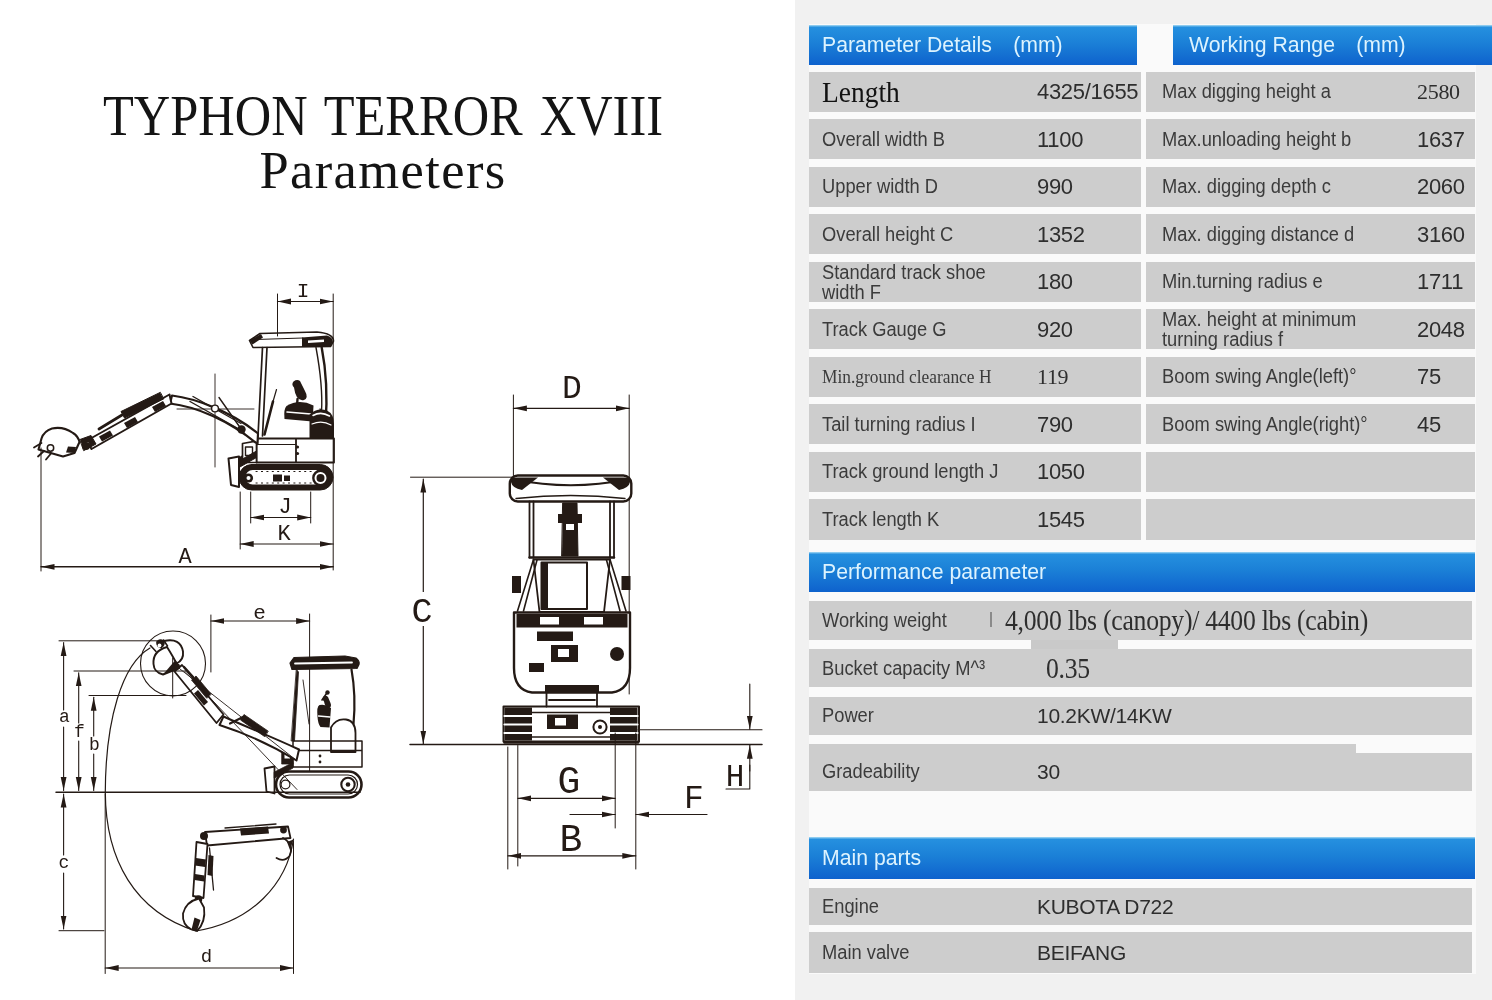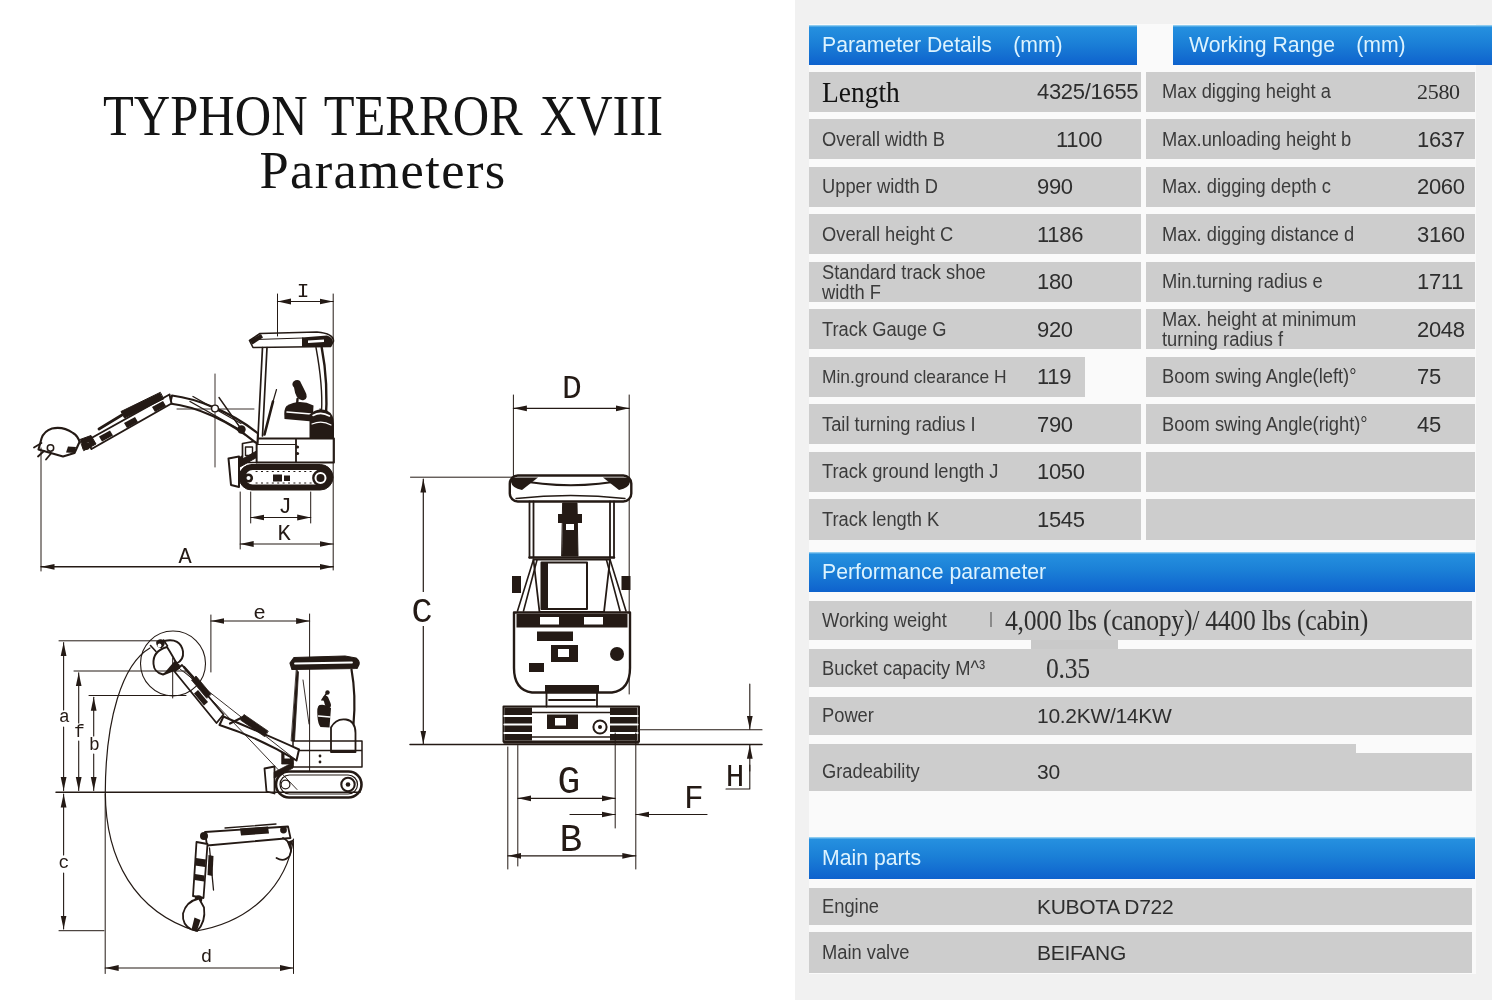--- a/index.html
+++ b/index.html
@@ -41,44 +41,44 @@
     <span class="l" style="margin-left:16px;">Working Range　(mm)</span>
   </div>
 
 <div class="row" style="left:809px;top:71.8px;width:332px;height:40.2px;">
     <span class="l sf" style="font-size:30px;">Length</span>
     <span class="v" style="left:228px;">4325/1655</span>
   </div>
 
 <div class="row" style="left:809px;top:119.2px;width:332px;height:40.2px;">
     <span class="l">Overall width B</span>
-    <span class="v" style="left:228px;margin-left:19px;">1100</span>
+    <span class="v" style="left:228px;">1100</span>
   </div>
 
 <div class="row" style="left:809px;top:166.7px;width:332px;height:40.2px;">
     <span class="l">Upper width D</span>
     <span class="v" style="left:228px;">990</span>
   </div>
 
 <div class="row" style="left:809px;top:214.2px;width:332px;height:40.2px;">
     <span class="l">Overall height C</span>
-    <span class="v" style="left:228px;">1186</span>
+    <span class="v" style="left:228px;">1352</span>
   </div>
 
 <div class="row" style="left:809px;top:261.6px;width:332px;height:40.2px;">
     <span class="l" style="line-height:20px;">Standard track shoe<br>width F</span>
     <span class="v" style="left:228px;">180</span>
   </div>
 
 <div class="row" style="left:809px;top:309.1px;width:332px;height:40.2px;">
     <span class="l">Track Gauge G</span>
     <span class="v" style="left:228px;">920</span>
   </div>
 
-<div class="row" style="left:809px;top:356.5px;width:276px;height:40.2px;">
+<div class="row" style="left:809px;top:356.5px;width:332px;height:40.2px;font-family:Liberation Serif, serif;">
     <span class="l" style="font-size:19px;">Min.ground clearance H</span>
     <span class="v" style="left:228px;">119</span>
   </div>
 
 <div class="row" style="left:809px;top:404px;width:332px;height:40.2px;">
     <span class="l">Tail turning radius I</span>
     <span class="v" style="left:228px;">790</span>
   </div>
 
 <div class="row" style="left:809px;top:451.5px;width:332px;height:40.2px;">

